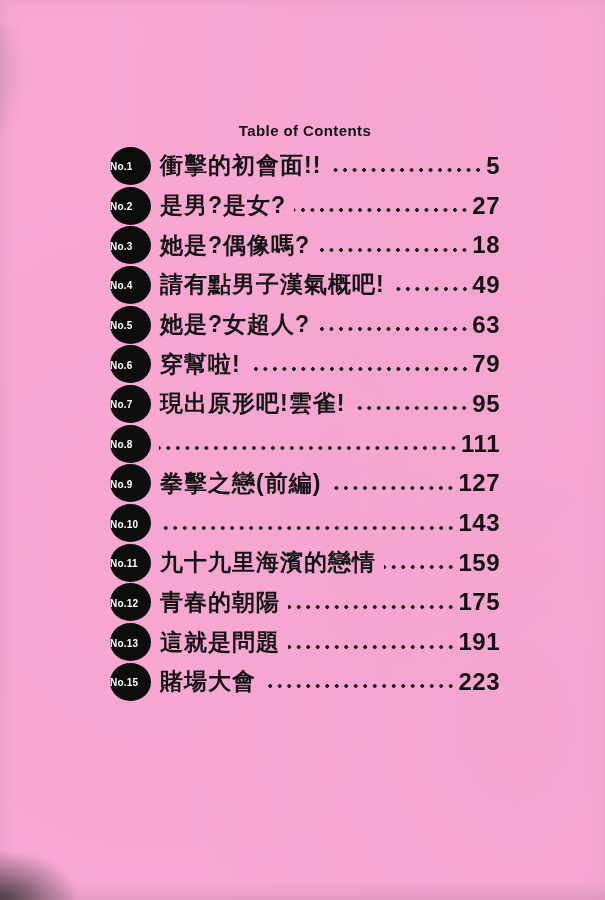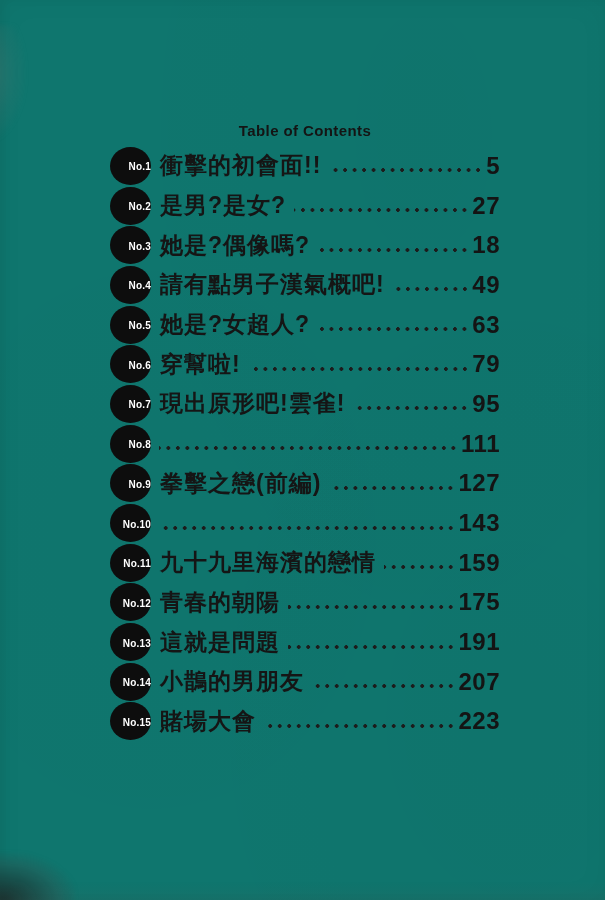--- a/index.html
+++ b/index.html
@@ -1,21 +1,21 @@
 <!DOCTYPE html>
 <html><head>
 <meta charset="utf-8">
 <style>
   html,body { margin:0; padding:0; background:#e8e8e8; }
   .page {
     position: relative;
     width: 605px;
     height: 900px;
     margin: 0 auto;
-    background: #0f766e;
+    background: #f9a8d4;
     overflow: hidden;
     font-family: "Liberation Sans", "DejaVu Sans", sans-serif;
     color: #1a1a1a;
     box-shadow: inset 0 0 30px rgba(0,0,0,0.035), inset 4px 0 8px rgba(0,0,0,0.04);
   }
   
   .smudge-top-left {
     position:absolute; left:-12px; top:25px; width:40px; height:120px;
     background: radial-gradient(ellipse at 0% 40%, rgba(120,120,118,0.28), rgba(120,120,118,0) 70%);
     filter: blur(2px);
@@ -60,21 +60,21 @@
     height: 39.7px;
   }
   .badge {
     flex: 0 0 auto;
     width: 41px;
     height: 38px;
     border-radius: 50%;
     background: #0d0d0d;
     display: flex;
     align-items: center;
-    justify-content: flex-end;
+    justify-content: flex-start;
   }
   .badge-label {
     color: #ffffff;
     font-size: 10px;
     font-weight: 700;
     letter-spacing: 0.2px;
     transform: translateY(0.5px);
     white-space: nowrap;
   }
   .row-title {
@@ -211,28 +211,20 @@
         <div class="toc-row">
     <span class="badge">
       <span class="badge-label">No.13</span>
     </span>
     <span class="row-title">這就是問題</span>
     <span class="leader"></span>
     <span class="page-num">191</span>
   </div>
         <div class="toc-row">
     <span class="badge">
-      <span class="badge-label">No.14</span>
-    </span>
-    <span class="row-title">小鵲的男朋友</span>
-    <span class="leader"></span>
-    <span class="page-num">207</span>
-  </div>
-        <div class="toc-row">
-    <span class="badge">
       <span class="badge-label">No.15</span>
     </span>
     <span class="row-title">賭場大會</span>
     <span class="leader"></span>
     <span class="page-num">223</span>
   </div>
       </div>
   </div>
 
   <div class="smudge-bottom-left"></div>

